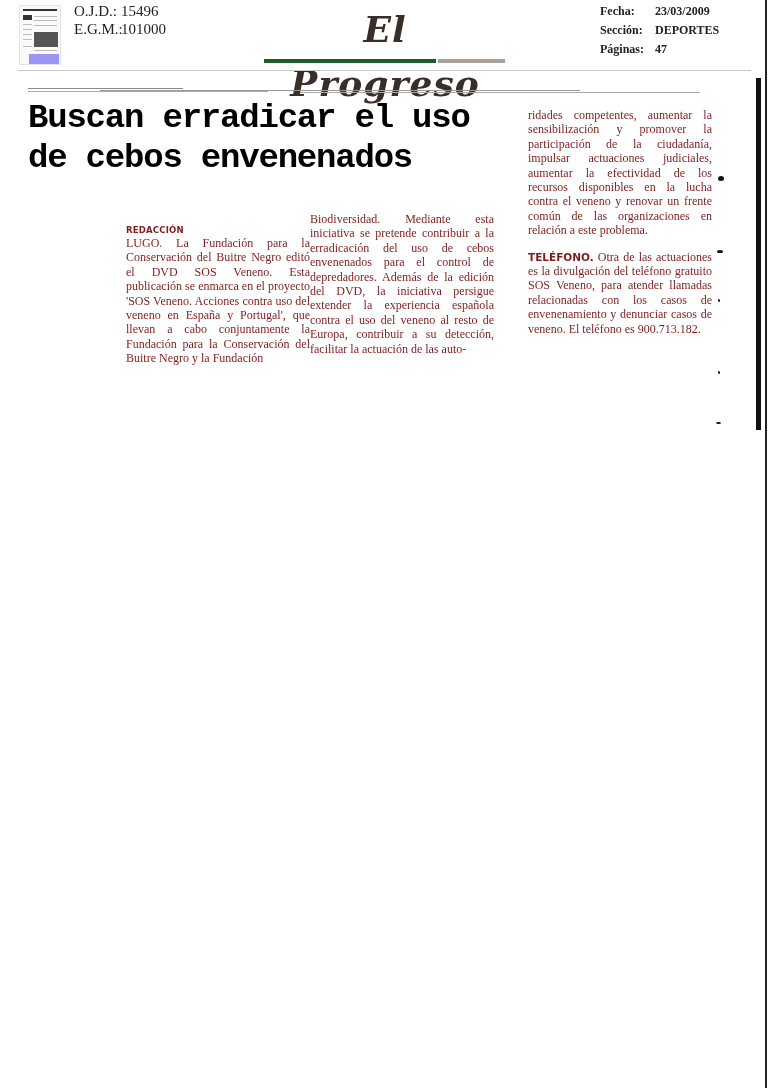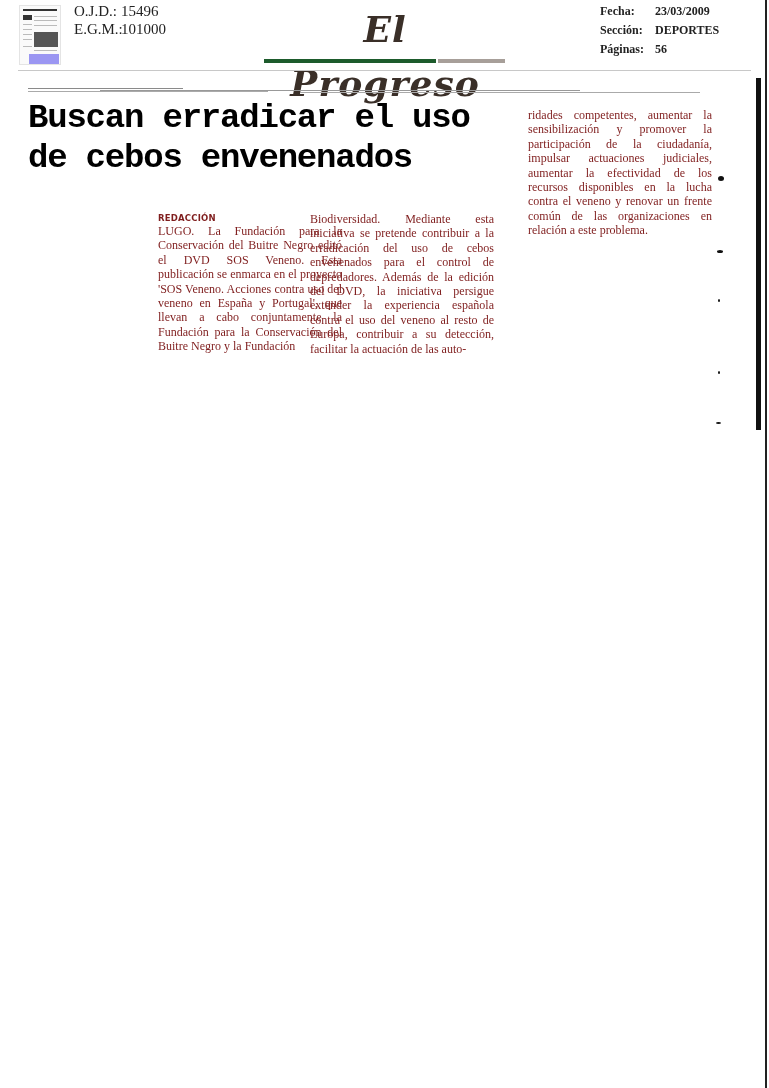--- a/index.html
+++ b/index.html
@@ -40,21 +40,21 @@
 
     .scan-rule { height: 1px; background: #8a8a8a; }
 
     
     .headline {
       left: 28px; top: 98px; width: 490px;
       font-family: Liberation Mono, monospace; font-weight: bold;
       font-size: 34px; line-height: 40px; letter-spacing: -1.2px; color: #000;
     }
     .col { font-size: 12px; line-height: 14.4px; color: #7f1d1d; text-align: justify; }
-    .col1 { left: 126px; top: 212px; width: 184px; margin-left: 32px; }
+    .col1 { left: 126px; top: 224px; width: 184px; }
     .col2 { left: 310px; top: 212px; width: 184px; }
     .col3 { left: 528px; top: 108px; width: 184px; }
     .byline { font-family: "DejaVu Sans", sans-serif; font-weight: bold; font-size: 8.5px; line-height: 12px; letter-spacing: 0.2px; }
     .sub-lead { font-family: "DejaVu Sans", sans-serif; font-weight: bold; font-size: 10.5px; }
     .para-gap { height: 12px; }
     .mark { background: #111; border-radius: 50%; }
   </style>
 </head>
 <body>
 
@@ -93,21 +93,21 @@
   <div class="meta-row">
     <span class="k">Fecha:</span>
     <span>23/03/2009</span>
   </div>
   <div class="meta-row">
     <span class="k">Sección:</span>
     <span>DEPORTES</span>
   </div>
   <div class="meta-row">
     <span class="k">Páginas:</span>
-    <span>56</span>
+    <span>47</span>
   </div>
 </div>
 
 <div class="abs header-rule"></div>
 <div class="abs right-edge"></div>
 <div class="abs right-bar"></div>
 
 <div class="abs scan-rule" style="left:28px;top:88px;width:155px;"></div>
 <div class="abs scan-rule" style="left:28px;top:91px;width:240px;background:#aaa;"></div>
 <div class="abs scan-rule" style="left:100px;top:90px;width:480px;background:#999;"></div>
@@ -120,19 +120,20 @@
   <div>LUGO. La Fundación para la Conservación del Buitre Negro editó el DVD SOS Veneno. Esta publicación se enmarca en el proyecto 'SOS Veneno. Acciones contra uso del veneno en España y Portugal', que llevan a cabo conjuntamente la Fundación para la Conservación del Buitre Negro y la Fundación</div>
 </div>
 
 <div class="abs col col2">
   <div>Biodiversidad. Mediante esta iniciativa se pretende contribuir a la erradicación del uso de cebos envenenados para el control de depredadores. Además de la edición del DVD, la iniciativa persigue extender la experiencia española contra el uso del veneno al resto de Europa, contribuir a su detección, facilitar la actuación de las auto-</div>
 </div>
 
 <div class="abs col col3">
   <div>ridades competentes, aumentar la sensibilización y promover la participación de la ciudadanía, impulsar actuaciones judiciales, aumentar la efectividad de los recursos disponibles en la lucha contra el veneno y renovar un frente común de las organizaciones en relación a este problema.</div>
   <div class="para-gap"></div>
+  <div><span class="sub-lead">TELÉFONO.</span><span> Otra de las actuaciones es la divulgación del teléfono gratuito SOS Veneno, para atender llamadas relacionadas con los casos de envenenamiento y denunciar casos de veneno. El teléfono es 900.713.182.</span></div>
 </div>
 
 <div class="abs mark" style="left:718px;top:176px;width:6px;height:5px;"></div>
 <div class="abs mark" style="left:717px;top:250px;width:6px;height:3px;"></div>
 <div class="abs mark" style="left:718px;top:299px;width:2px;height:3px;"></div>
 <div class="abs mark" style="left:718px;top:371px;width:2px;height:3px;"></div>
 <div class="abs mark" style="left:716px;top:422px;width:5px;height:2px;"></div>
 
 </body></html>

